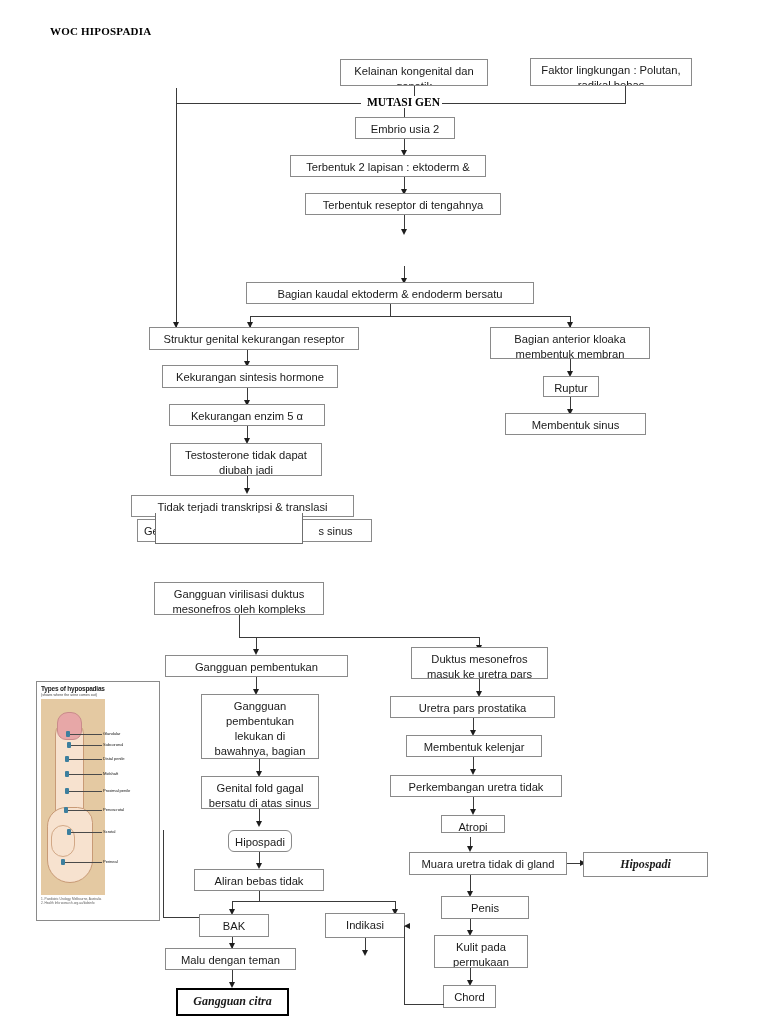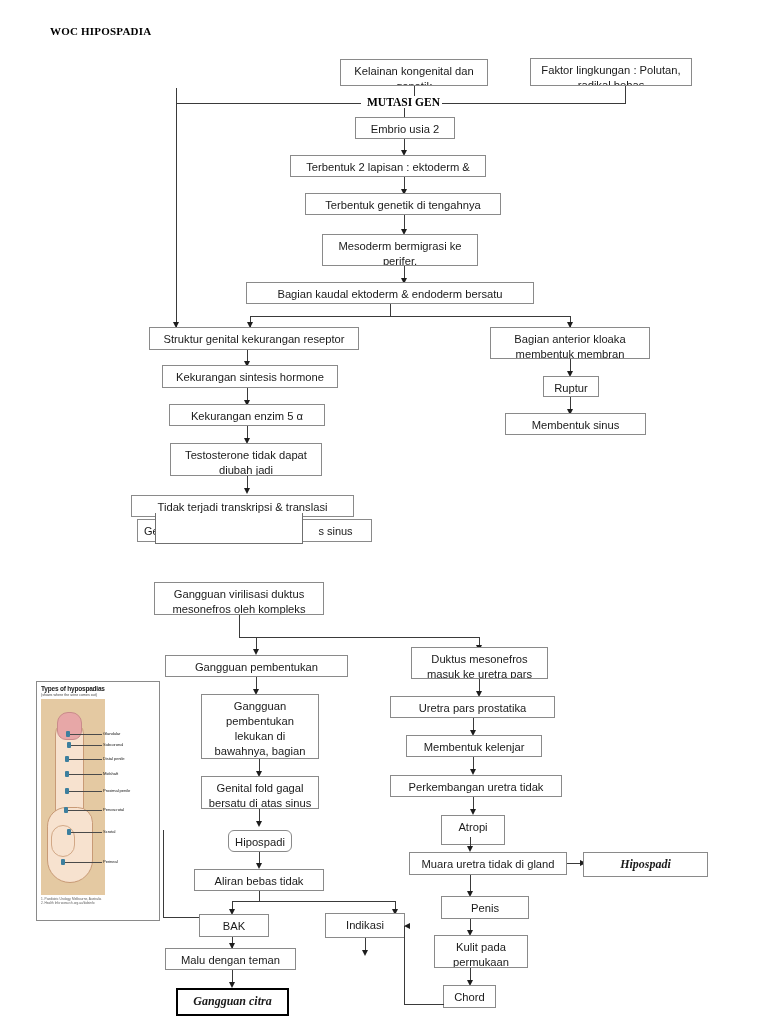--- a/index.html
+++ b/index.html
@@ -198,29 +198,25 @@
   <div class="ln vline" style="left:404px; top:139px; height:13px;"></div>
   <div class="arrow-d" style="left:400.5px; top:150px;"></div>
 
   <div class="box" style="left:290px; top:155px; width:196px; height:22px;">
     <span class="txt">Terbentuk 2 lapisan : ektoderm &amp;</span>
   </div>
   <div class="ln vline" style="left:404px; top:177px; height:14px;"></div>
   <div class="arrow-d" style="left:400.5px; top:189px;"></div>
 
   <div class="box" style="left:305px; top:193px; width:196px; height:22px;">
-    <span class="txt">Terbentuk genetik di tengahnya</span>
+    <span class="txt">Terbentuk reseptor di tengahnya</span>
   </div>
   <div class="ln vline" style="left:404px; top:215px; height:16px;"></div>
   <div class="arrow-d" style="left:400.5px; top:229px;"></div>
 
-  <div class="box" style="left:322px; top:234px; width:156px; height:32px;">
-    <span class="txt">Mesoderm bermigrasi ke
-perifer,</span>
-  </div>
   <div class="ln vline" style="left:404px; top:266px; height:14px;"></div>
   <div class="arrow-d" style="left:400.5px; top:278px;"></div>
 
   <div class="box" style="left:246px; top:282px; width:288px; height:22px;">
     <span class="txt">Bagian kaudal ektoderm &amp; endoderm bersatu</span>
   </div>
 
   <div class="ln vline" style="left:390px; top:304px; height:12px;"></div>
   <div class="ln hline" style="left:250px; top:316px; width:320px;"></div>
   <div class="ln vline" style="left:250px; top:316px; height:12px;"></div>
@@ -373,21 +369,21 @@
   </div>
   <div class="ln vline" style="left:473px; top:757px; height:16px;"></div>
   <div class="arrow-d" style="left:469.5px; top:769px;"></div>
 
   <div class="box" style="left:390px; top:775px; width:172px; height:22px;">
     <span class="txt">Perkembangan uretra tidak</span>
   </div>
   <div class="ln vline" style="left:473px; top:797px; height:16px;"></div>
   <div class="arrow-d" style="left:469.5px; top:809px;"></div>
 
-  <div class="box" style="left:441px; top:815px; width:64px; height:30px;justify-content:flex-end;">
+  <div class="box" style="left:441px; top:815px; width:64px; height:18px;justify-content:flex-end;">
     <span class="txt">Atropi</span>
   </div>
   <div class="ln vline" style="left:470px; top:837px; height:12px;"></div>
   <div class="arrow-d" style="left:466.5px; top:846px;"></div>
 
   <div class="box" style="left:409px; top:852px; width:158px; height:23px;">
     <span class="txt">Muara uretra tidak di gland</span>
   </div>
 
   <div class="ln hline" style="left:567px; top:863px; width:16px;"></div>

